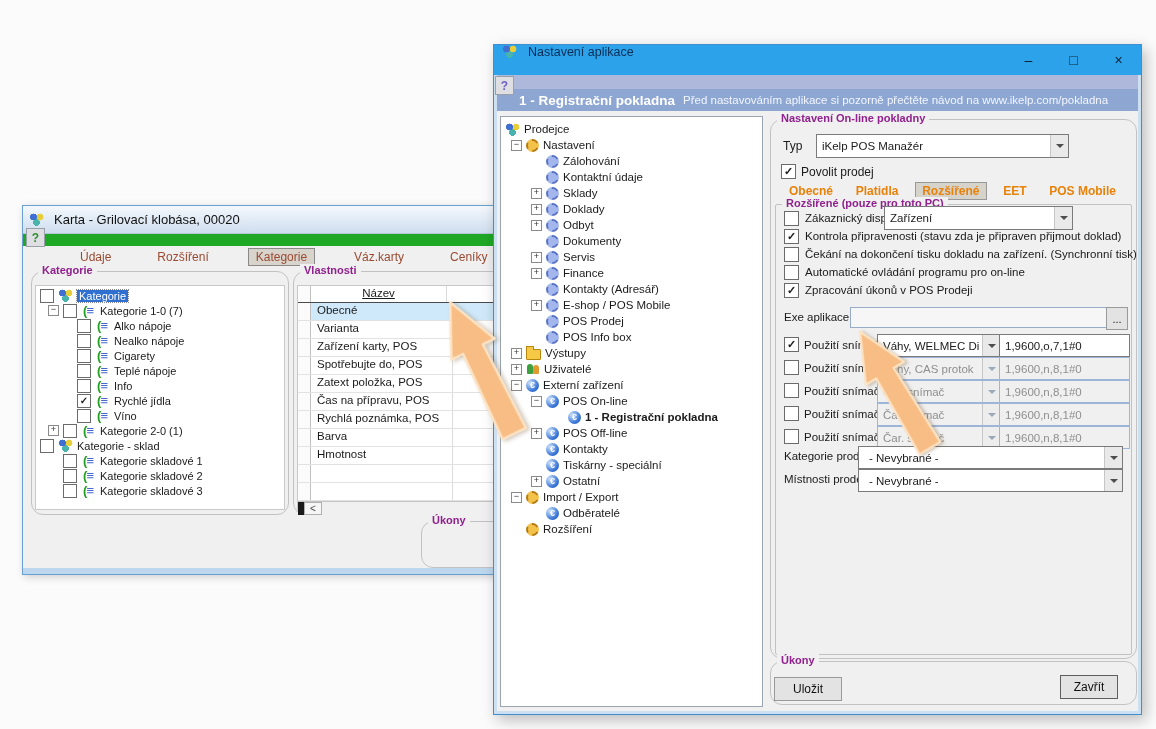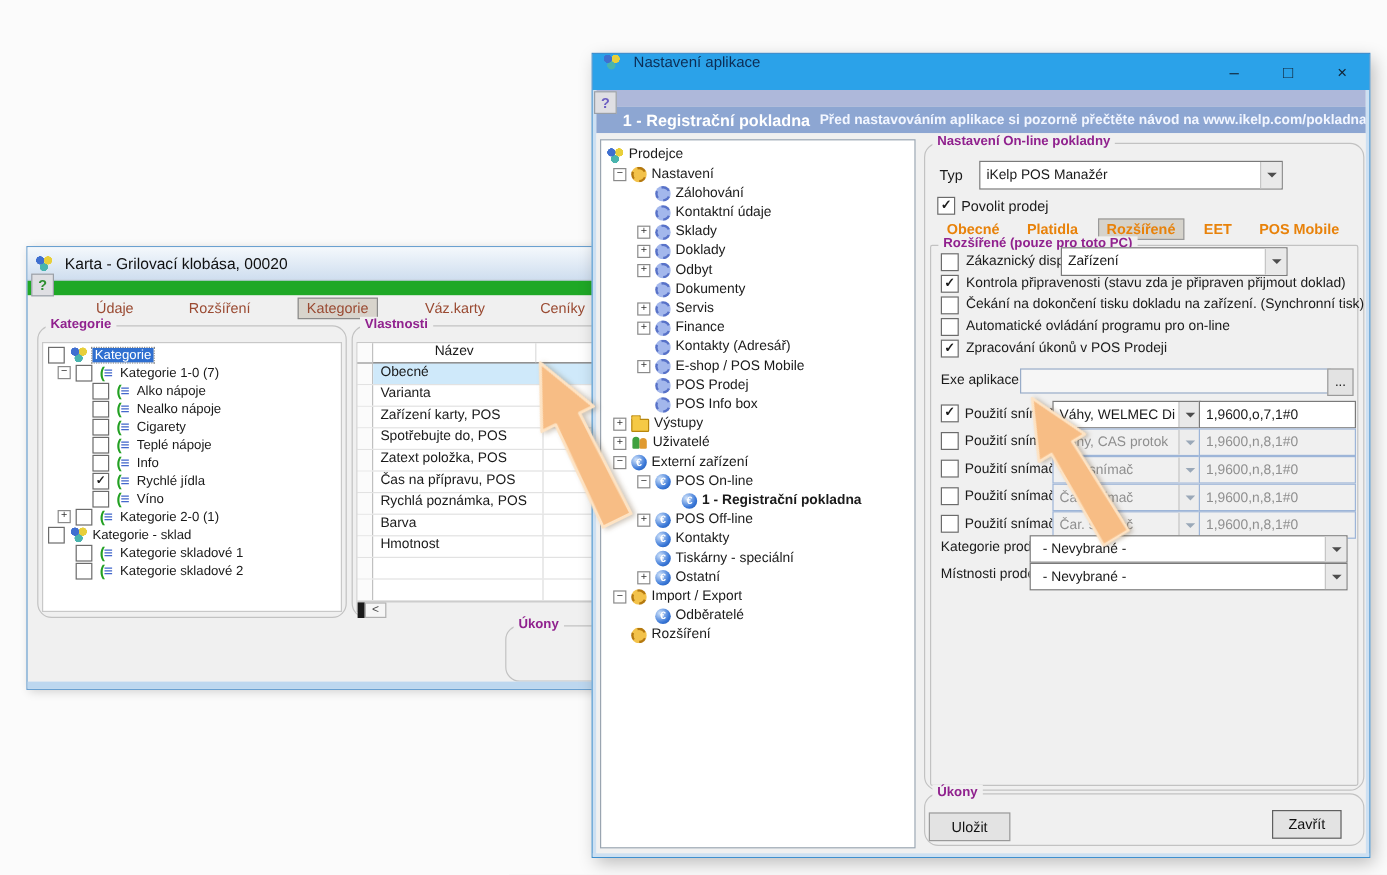--- a/index.html
+++ b/index.html
@@ -72,21 +72,21 @@
   .ltree .trow[data-depth="2"]{padding-left:26px;}
   .ltree .ck{width:12px;height:12px;margin-right:4px;font-size:10px;}
   .ltree .lbl[data-sel="1"]{background:#2f6fd0;color:#fff;outline:1px dotted #888;padding:0 2px;}
 
   .vlast-table{position:absolute;left:3px;right:3px;top:13px;bottom:4px;background:#fff;
                border:1px solid #c8c8c8;display:flex;flex-direction:column;font-size:11.5px;}
   .vrow{display:flex;height:17px;flex:none;border-bottom:1px solid #e2e2e2;}
   .vrow .rh{width:12px;flex:none;background:#fbfbfb;border-right:1px solid #c0c0c0;}
   .vrow .nm{width:135px;flex:none;border-right:1px solid #dcdcdc;padding:1px 0 0 6px;white-space:nowrap;overflow:hidden;}
   .vrow .vl{flex:1;padding:1px 0 0 12px;white-space:nowrap;}
-  .vhead{height:16px;border-bottom:1px solid #4a4a4a;}
+  .vhead{height:16px;border-bottom:1px solid #4a4a4a;text-decoration:underline;}
   .vhead .nm{text-align:center;padding-left:0;}
   .vrow[data-sel="1"] .nm,.vrow[data-sel="1"] .vl{background:#cfe9fa;}
   .vscroll{margin-top:auto;height:13px;border-top:1px solid #c4c4c4;display:flex;align-items:stretch;background:#f0f0f0;}
   .vsplit{width:6px;background:#1a1a1a;flex:none;}
   .vsbtn{width:16px;flex:none;background:#f6f6f6;border:1px solid #b0b0b0;display:flex;
          align-items:center;justify-content:center;font-size:10px;color:#444;}
 
   
   .fwin{position:absolute;left:493px;top:44px;width:647px;height:669px;background:#f0f0f0;
         border:1px solid #3f8fce;box-shadow:4px 5px 14px rgba(0,0,0,.25);}
@@ -94,21 +94,21 @@
           padding-left:8px;font-size:12.5px;color:#0c2d55;}
   .fcontrols{margin-left:auto;display:flex;height:100%;}
   .fcontrols span{width:45px;display:flex;align-items:center;justify-content:center;
                   font-size:14px;color:#123;}
   .frame{position:absolute;top:30px;left:0;right:0;bottom:0;border:3px solid #cde0f2;border-top:none;
          display:flex;flex-direction:column;}
   .fstrip{height:14px;background:#aeb8da;flex:none;}
   .fband{height:22px;background:#8da6d2;flex:none;display:flex;align-items:center;gap:8px;
          padding-left:22px;white-space:nowrap;overflow:hidden;}
   .fband .bt{font-weight:bold;font-size:13.5px;color:#fff;}
-  .fband .bn{font-size:11.5px;color:#f2f6ff;font-weight:bold;}
+  .fband .bn{font-size:11.5px;color:#f2f6ff;font-weight:normal;}
   .fbody{flex:1;position:relative;background:#f0f0f0;}
 
   .navpanel{position:absolute;left:3px;top:5px;width:261px;height:585px;background:#fff;
             border:1px solid #9aa5b1;overflow:hidden;padding-top:4px;}
   .ntree .trow{height:16px;font-size:11.5px;}
   .ntree .trow[data-depth="0"]{padding-left:4px;}
   .ntree .trow[data-depth="1"]{padding-left:10px;}
   .ntree .trow[data-depth="2"]{padding-left:30px;}
   .ntree .trow[data-depth="3"]{padding-left:52px;}
   .ntree .lbl[data-b="1"]{font-weight:bold;}
@@ -246,20 +246,26 @@
         <span class="ck"></span>
         <span class="icon" data-icon="cat"></span>
         <span class="lbl">Kategorie skladové 1</span>
       </div>
         <div class="trow" data-depth="1">
         <span class="exp"></span>
         <span class="ck"></span>
         <span class="icon" data-icon="cat"></span>
         <span class="lbl">Kategorie skladové 2</span>
       </div>
+        <div class="trow" data-depth="1">
+        <span class="exp"></span>
+        <span class="ck"></span>
+        <span class="icon" data-icon="cat"></span>
+        <span class="lbl">Kategorie skladové 3</span>
+      </div>
       </div>
   </div>
 
   <div class="gbox" style="left:270px;top:65px;width:225px;height:242px;">
     <span class="legend">Vlastnosti</span>
     <div class="vlast-table">
       <div class="vrow vhead">
         <span class="rh"></span>
         <span class="nm">Název</span>
         <span class="vl"></span>

